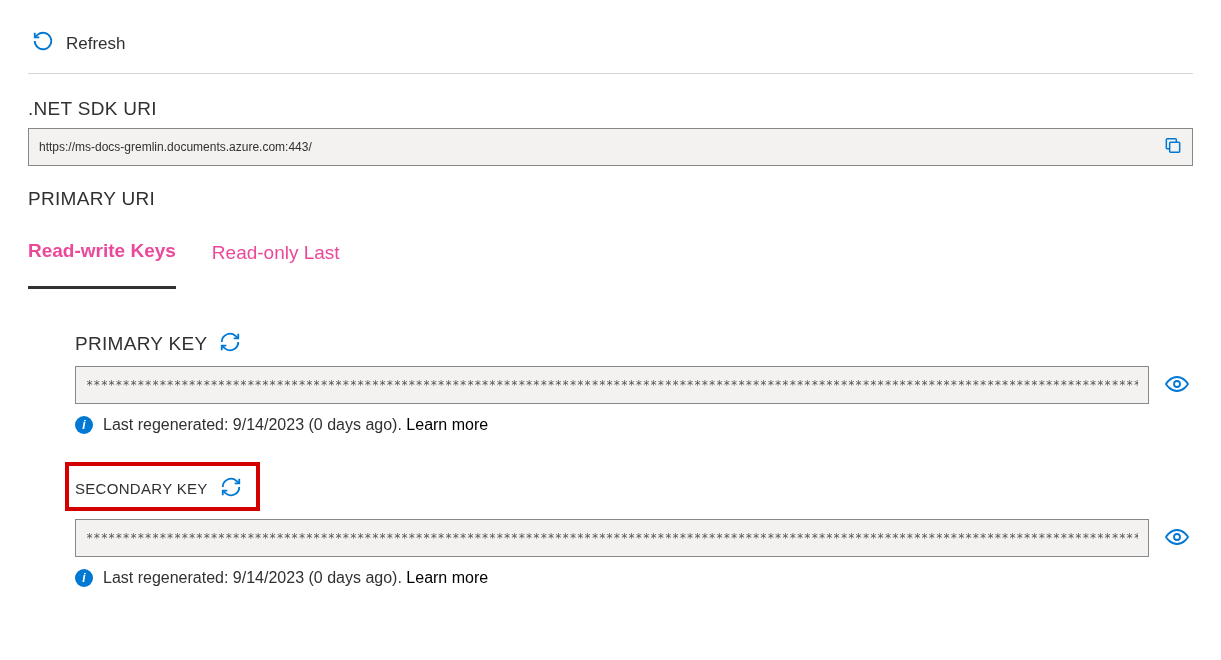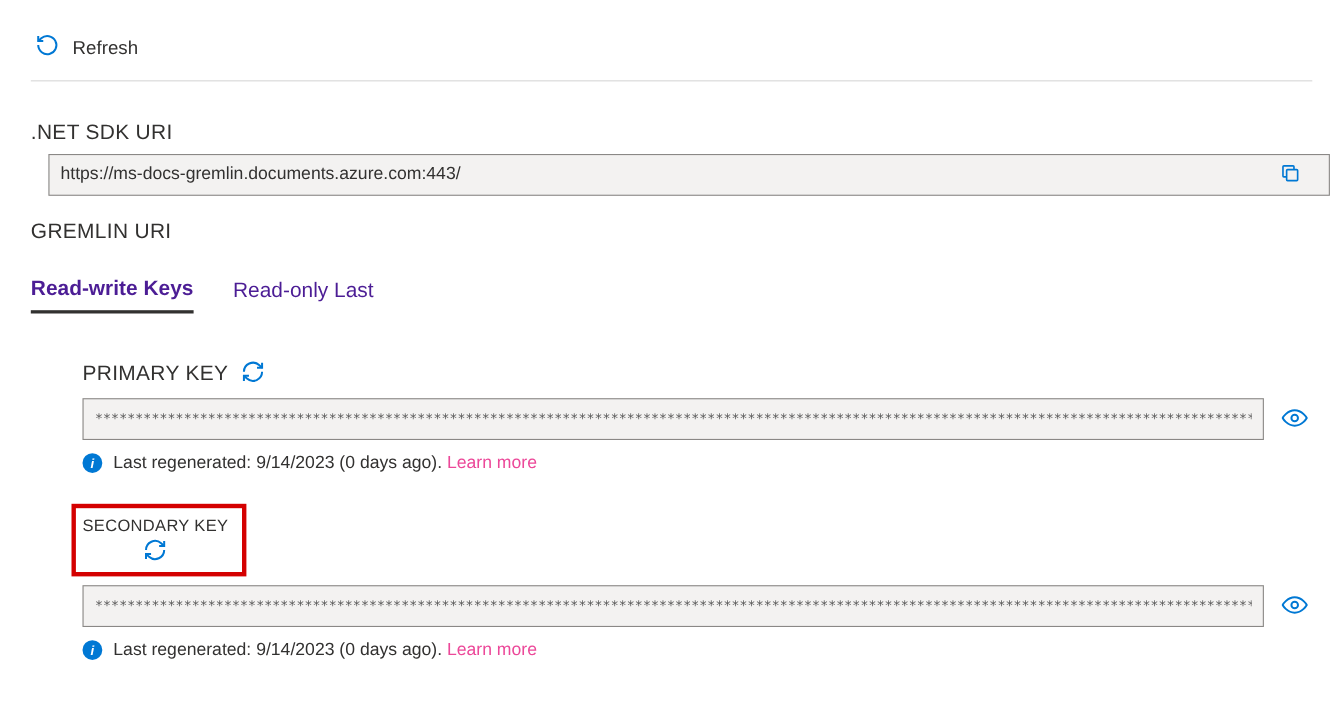--- a/index.html
+++ b/index.html
@@ -12,21 +12,21 @@
       font-size: 14px;
       color: #323130;
       padding: 20px 28px;
       width: 1221px;
     }
     .toolbar {
       display: flex;
       align-items: center;
       padding: 8px 0 14px 0;
       border-bottom: 1px solid #d6d6d6;
-      margin-bottom: 36px;
+      margin-bottom: 24px;
     }
     .refresh-btn {
       display: flex;
       align-items: center;
       gap: 12px;
       background: none;
       border: none;
       cursor: pointer;
       font-size: 17px;
       color: #323130;
@@ -51,24 +51,23 @@
       display: flex;
       align-items: center;
       gap: 12px;
     }
     .text-input {
       flex: 1;
       height: 38px;
       border: 1px solid #8a8886;
       background: #f3f2f1;
       padding: 0 40px 0 10px;
-      font-size: 16px;
+      font-size: 12px;
       color: #323130;
       position: relative;
-      margin-left: 16px;
     }
     .input-wrap {
       position: relative;
       flex: 1;
     }
     .input-wrap .text-input {
       width: 100%;
     }
     .copy-btn {
       position: absolute;
@@ -96,25 +95,25 @@
       width: 24px;
       height: 18px;
     }
     .tabs {
       display: flex;
       gap: 36px;
       margin: 30px 0 40px 0;
     }
     .tab {
       font-size: 19px;
-      padding: 0 0 8px 0;
-      background: none;
-      border: none;
-      cursor: pointer;
-      color: #4c1d95;
+      padding: 0 0 24px 0;
+      background: none;
+      border: none;
+      cursor: pointer;
+      color: #ec4899;
     }
     .tab.active {
       font-weight: 600;
       border-bottom: 3px solid #323130;
     }
     .regen-btn {
       background: none;
       border: none;
       cursor: pointer;
       display: flex;
@@ -150,35 +149,35 @@
       color: white;
       display: flex;
       align-items: center;
       justify-content: center;
       font-size: 12px;
       font-weight: bold;
       font-style: italic;
       flex-shrink: 0;
     }
     .link {
-      color: #ec4899;
+      color: #000000;
       text-decoration: none;
       cursor: pointer;
     }
     .key-section {
       margin-bottom: 28px;
       margin-left: 47px;
     }
     .highlight-box {
       border: 4px solid #d40000;
       padding: 8px 12px 4px 6px;
       margin-left: -10px;
       display: inline-flex;
       align-items: center;
-      flex-direction: column;
+      gap: 10px;
     }
   </style>
 </head>
 <body>
 
 <div class="toolbar">
   <button class="refresh-btn">
     <span>
       <svg viewBox="0 0 24 24" fill="none" stroke="#0078d4" stroke-width="2">
         <path d="M3 12a9 9 0 1 0 3-6.7L3 8"></path>
@@ -200,21 +199,21 @@
             <rect x="8" y="8" width="12" height="12" rx="1"></rect>
             <path d="M16 8V5a1 1 0 0 0-1-1H5a1 1 0 0 0-1 1v10a1 1 0 0 0 1 1h3"></path>
           </svg>
         </span>
       </button>
     </div>
   </div>
 </div>
 
 <div class="field-block">
-  <div class="field-label">GREMLIN URI</div>
+  <div class="field-label">PRIMARY URI</div>
 </div>
 
 <div class="tabs">
   <button class="tab active">Read-write Keys</button>
   <button class="tab">Read-only Last</button>
 </div>
 
 <div class="key-section">
   <div class="field-label">
     <span>PRIMARY KEY</span>

